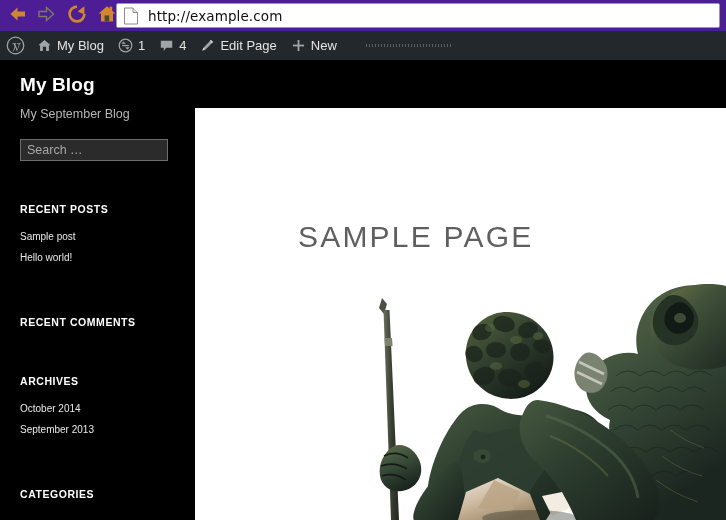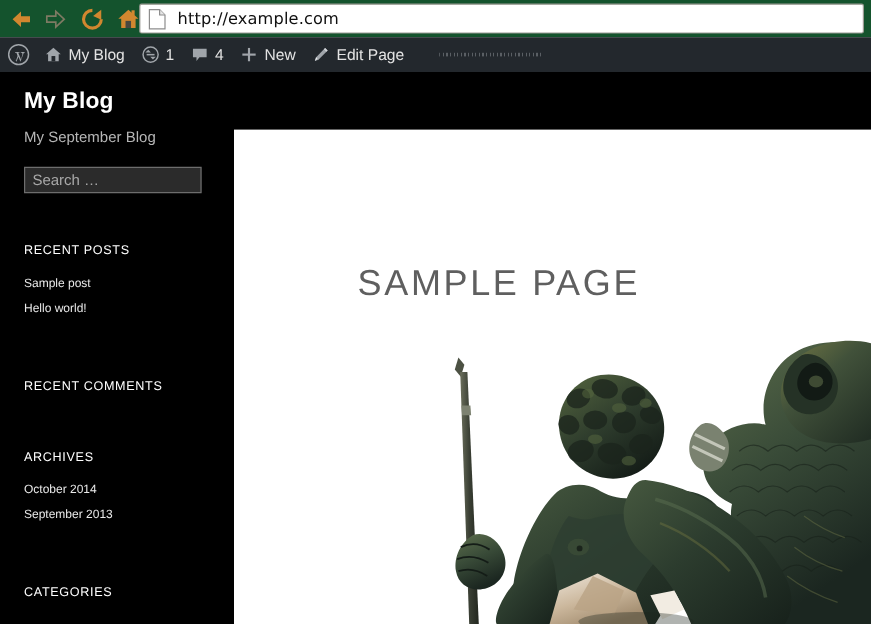--- a/index.html
+++ b/index.html
@@ -15,24 +15,24 @@
     font-family: "Liberation Sans", sans-serif;
     -webkit-font-smoothing: antialiased;
   }
 
   
   .browser-chrome {
     position: absolute;
     left: 0; top: 0;
     width: 726px;
     height: 31px;
-    background: #14532d;
+    background: #4c1d95;
     box-sizing: border-box;
     display: flex;
-    align-items: center;
+    align-items: flex-start;
   }
   .nav-btn {
     width: 28px;
     height: 28px;
     display: flex;
     align-items: center;
     justify-content: center;
     flex: 0 0 auto;
   }
   .nav-btn svg { display: block; }
@@ -156,21 +156,21 @@
     padding: 0 6px;
     outline: none;
     border-radius: 0;
   }
   .search-input::placeholder { color: #a8a8a8; opacity: 1; }
 
   .widget { padding-top: 0; }
   .widget-title {
     margin: 0;
     font-size: 10.5px;
-    font-weight: normal;
+    font-weight: bold;
     color: #ffffff;
     letter-spacing: 0.55px;
     text-transform: uppercase;
   }
   .widget-list {
     list-style: none;
     margin: 0;
     padding: 0;
   }
   .widget-list li { margin: 0; }
@@ -312,36 +312,36 @@
       <svg width="15" height="15" viewBox="0 0 20 20">
         <path d="M2.4 3.6 L17.6 3.6 L17.6 13 L9.6 13 L6.3 17.2 L6.3 13 L2.4 13 Z" fill="#a0a5aa"></path>
       </svg>
     </span>
     <span class="ab-label">4</span>
   </div>
 
   <div class="ab-item">
     <span class="ab-icon">
       <svg width="15" height="15" viewBox="0 0 20 20">
-        <rect x="8.8" y="2.6" width="2.4" height="14.8" fill="#a0a5aa"></rect>
-        <rect x="2.6" y="8.8" width="14.8" height="2.4" fill="#a0a5aa"></rect>
-      </svg>
-    </span>
-    <span class="ab-label">New</span>
+        <path d="M14.6 2.6 L17.4 5.4 L7.2 15.6 L3.2 17 L4.6 13 Z" fill="#a0a5aa"></path>
+        <path d="M14.6 2.6 L17.4 5.4 L15.9 6.9 L13.1 4.1 Z" fill="#cfd3d6"></path>
+        <path d="M3.2 17 L4.6 13 L6.1 14.5 Z" fill="#e8eaec"></path>
+      </svg>
+    </span>
+    <span class="ab-label">Edit Page</span>
   </div>
 
   <div class="ab-item">
     <span class="ab-icon">
       <svg width="15" height="15" viewBox="0 0 20 20">
-        <path d="M14.6 2.6 L17.4 5.4 L7.2 15.6 L3.2 17 L4.6 13 Z" fill="#a0a5aa"></path>
-        <path d="M14.6 2.6 L17.4 5.4 L15.9 6.9 L13.1 4.1 Z" fill="#cfd3d6"></path>
-        <path d="M3.2 17 L4.6 13 L6.1 14.5 Z" fill="#e8eaec"></path>
-      </svg>
-    </span>
-    <span class="ab-label">Edit Page</span>
+        <rect x="8.8" y="2.6" width="2.4" height="14.8" fill="#a0a5aa"></rect>
+        <rect x="2.6" y="8.8" width="14.8" height="2.4" fill="#a0a5aa"></rect>
+      </svg>
+    </span>
+    <span class="ab-label">New</span>
   </div>
 
   <div class="ab-dots"></div>
 </div>
 
 <div class="page-body">
 
   <div class="sidebar">
 
     <h1 class="site-title">My Blog</h1>

